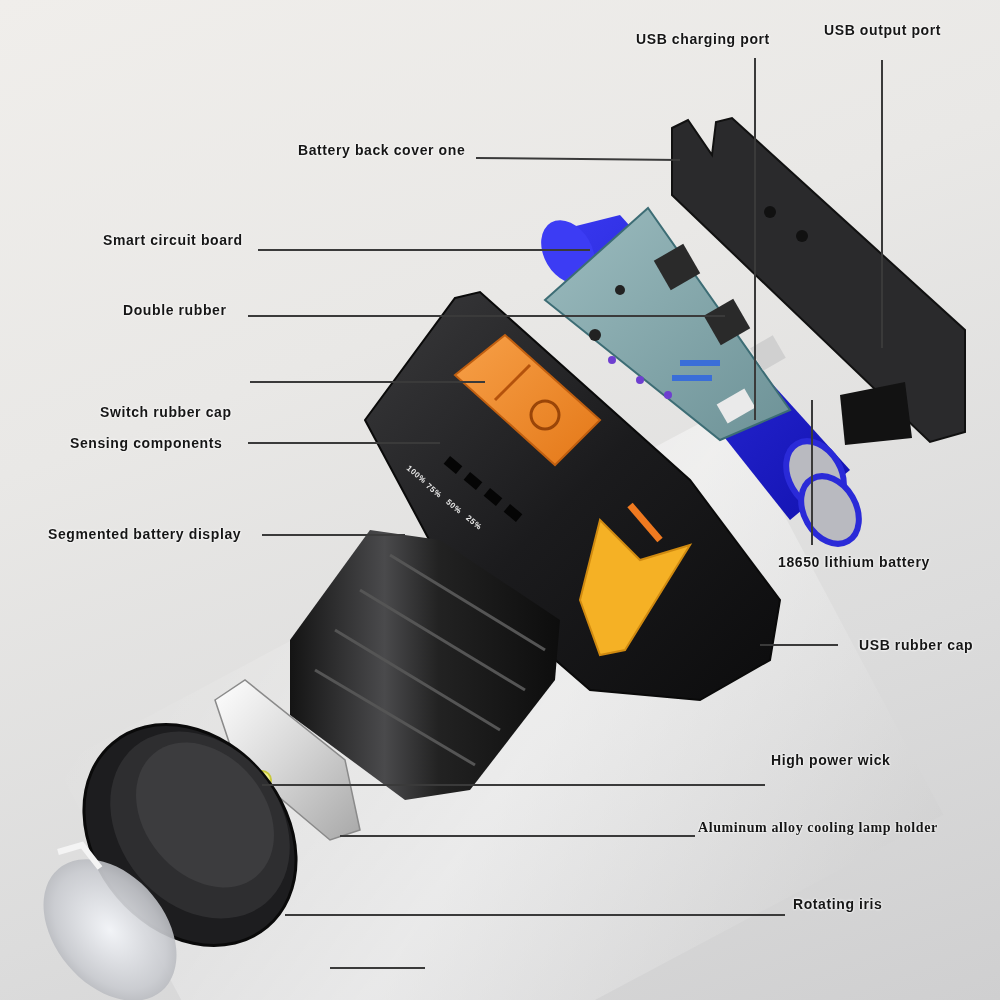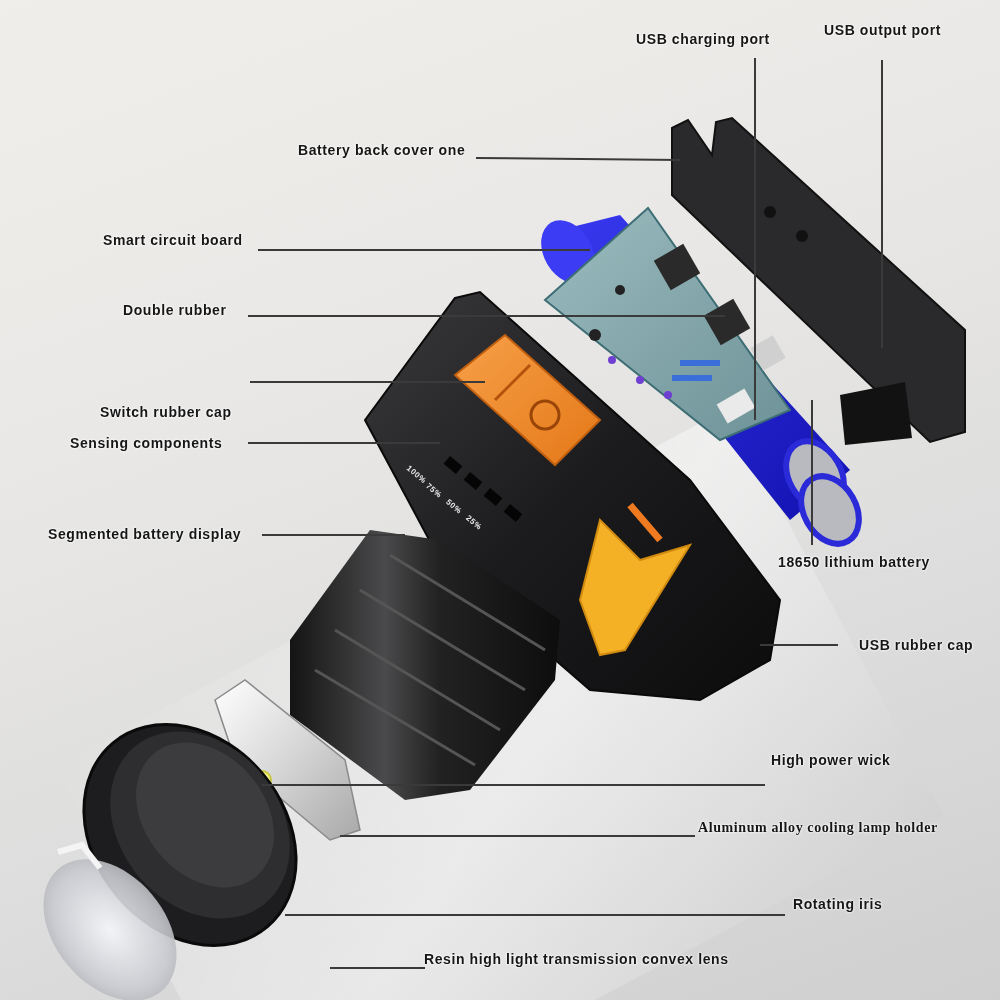--- a/index.html
+++ b/index.html
@@ -169,19 +169,18 @@
   <div class="label" style="left:103px; top:232px;">Smart circuit board</div>
   <div class="label" style="left:123px; top:302px;">Double rubber</div>
   <div class="label" style="left:100px; top:376px;margin-top:28px;">Switch rubber cap</div>
   <div class="label" style="left:70px; top:435px;">Sensing components</div>
   <div class="label" style="left:48px; top:526px;">Segmented battery display</div>
   <div class="label" style="left:778px; top:554px;">18650 lithium battery</div>
   <div class="label" style="left:843px; top:637px;margin-left:16px;">USB rubber cap</div>
   <div class="label" style="left:771px; top:752px;text-align:center;">High power wick</div>
   <div class="label" style="left:698px; top:820px;font-family:Liberation Serif, serif;">Aluminum alloy cooling lamp holder</div>
   <div class="label" style="left:793px; top:896px;">Rotating iris</div>
-  <div class="label" style="left:424px; top:951px;">Resin high light transmission convex lens</div>
 
   <div class="label" style="left:405px; top:470px; font-size:8px; color:#e8e8e8; text-shadow:none; transform:rotate(40deg);">100%</div>
   <div class="label" style="left:425px; top:486px; font-size:8px; color:#e8e8e8; text-shadow:none; transform:rotate(40deg);">75%</div>
   <div class="label" style="left:445px; top:502px; font-size:8px; color:#e8e8e8; text-shadow:none; transform:rotate(40deg);">50%</div>
   <div class="label" style="left:465px; top:518px; font-size:8px; color:#e8e8e8; text-shadow:none; transform:rotate(40deg);">25%</div>
 </div>
 
 </body></html>

